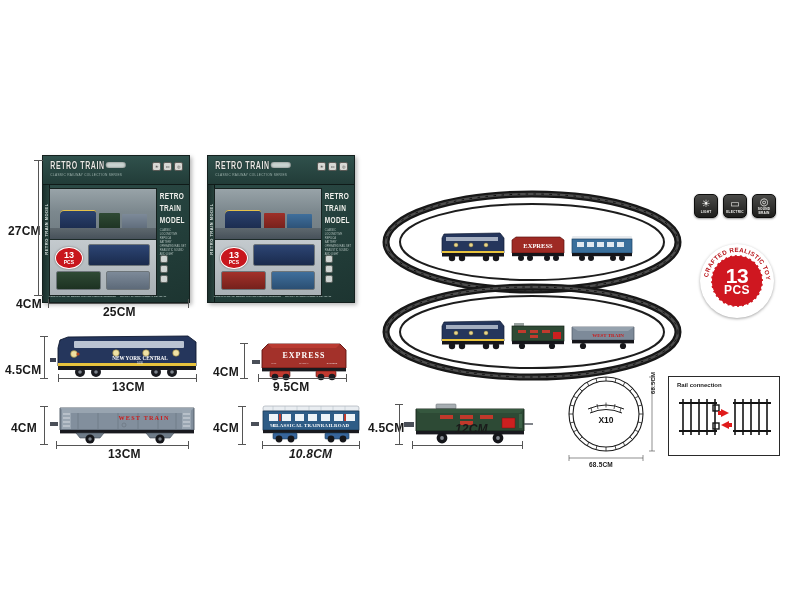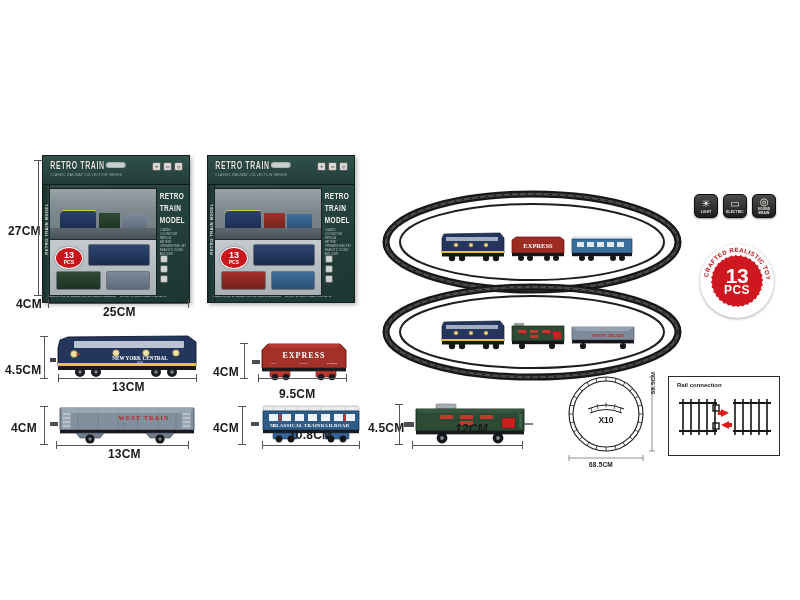--- a/index.html
+++ b/index.html
@@ -510,21 +510,21 @@
         <circle cx="38" cy="41" r="3.3" fill="#1a1b20"></circle>
       <circle cx="73" cy="41" r="3.3" fill="#1a1b20"></circle>
         <circle cx="84" cy="41" r="3.3" fill="#1a1b20"></circle>
       <path d="M4 24 L12 24 L12 28 L4 28 Z" fill="#4a4f58"></path>
     </svg>
   </div>
   <div class="dim-label abs" style="left:213px; top:365px;">4CM</div>
   <div class="dim-line-v" style="left:244px; top:343px; height:35px;"></div>
   <div class="tick" style="left:240px; top:343px; width:8px; height:1px;"></div>
   <div class="tick" style="left:240px; top:378px; width:8px; height:1px;"></div>
-  <div class="dim-label abs" style="left:279px; top:380px;margin-top:7px;">9.5CM</div>
+  <div class="dim-label abs" style="left:273px; top:380px;">9.5CM</div>
   <div class="dim-line-h" style="left:258px; top:378px; width:88px;"></div>
   <div class="tick" style="left:258px; top:374px; width:1px; height:8px;"></div>
   <div class="tick" style="left:346px; top:374px; width:1px; height:8px;"></div>
 
   <div class="car-wrap" style="left:48px; top:398px;">
     <svg width="152" height="48" viewBox="0 0 152 48" class="car-svg">
       <path d="M12 10 L146 10 L146 32 L12 32 Z" fill="#828f9d" stroke="#4b5561" stroke-width=".9"></path>
       <path d="M12 10 L146 10 L140 15 L18 15 Z" fill="#98a4b0"></path>
       <g stroke="#6b7783" stroke-width=".7">
         <line x1="30" y1="15" x2="30" y2="31"></line>
@@ -604,21 +604,21 @@
         <circle cx="46" cy="41" r="3.4" fill="#15161a"></circle>
       <circle cx="86" cy="41" r="3.4" fill="#15161a"></circle>
         <circle cx="98" cy="41" r="3.4" fill="#15161a"></circle>
       <path d="M6 24 L14 24 L14 28 L6 28 Z" fill="#4a4f58"></path>
     </svg>
   </div>
   <div class="dim-label abs" style="left:213px; top:421px;">4CM</div>
   <div class="dim-line-v" style="left:242px; top:406px; height:38px;"></div>
   <div class="tick" style="left:238px; top:406px; width:8px; height:1px;"></div>
   <div class="tick" style="left:238px; top:444px; width:8px; height:1px;"></div>
-  <div class="dim-label abs" style="left:289px; top:428px;">10.8CM</div>
+  <div class="dim-label abs" style="left:289px; top:447px;font-style:italic;">10.8CM</div>
   <div class="dim-line-h" style="left:262px; top:445px; width:97px;"></div>
   <div class="tick" style="left:262px; top:441px; width:1px; height:8px;"></div>
   <div class="tick" style="left:359px; top:441px; width:1px; height:8px;"></div>
 
   <div class="car-wrap" style="left:400px; top:398px;">
     <svg width="135" height="48" viewBox="0 0 135 48" class="car-svg">
       <rect x="36" y="6" width="20" height="5" rx="1" fill="#a7aeb2" stroke="#6e757a" stroke-width=".6"></rect>
       <path d="M16 11 L124 11 L124 33 L16 33 Z" fill="#2d4a35" stroke="#142217" stroke-width=".9"></path>
       <path d="M16 11 L124 11 L120 15 L20 15 Z" fill="#35573e"></path>
       <g fill="#c0392b">

